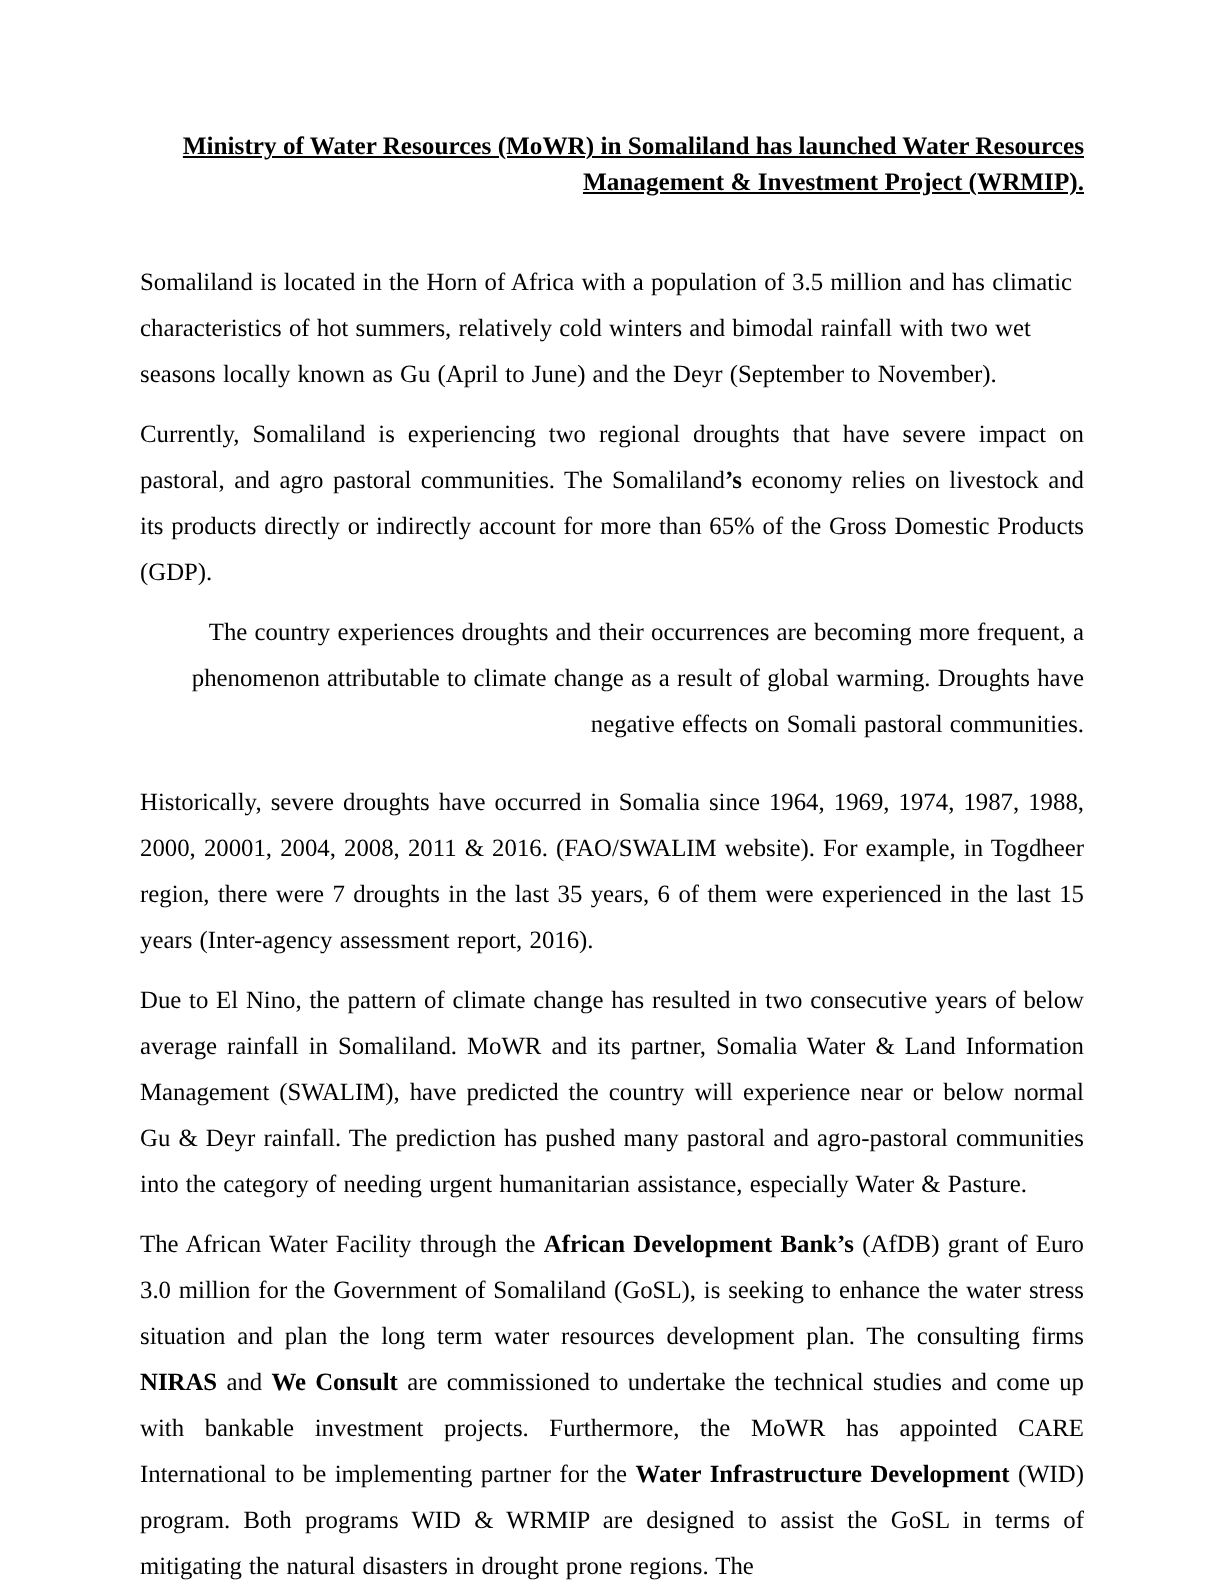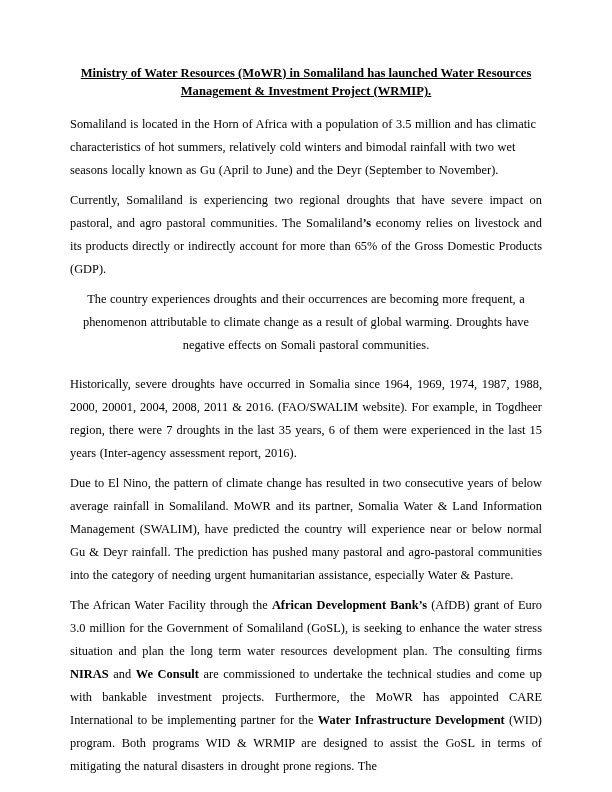--- a/index.html
+++ b/index.html
@@ -14,41 +14,41 @@
     padding: 64px 70px 0 70px;
     background: #ffffff;
     color: #000000;
     font-family: "Liberation Serif", "DejaVu Serif", serif;
     font-size: 12.4px;
   }
   .doc-title {
     font-size: 12.6px;
     font-weight: bold;
     text-decoration: underline;
-    text-align: center;
+    text-align: right;
     line-height: 18px;
-    margin: 0 0 13px 0;
+    margin: 0 0 30px 0;
   }
   .para {
     margin: 0 0 7px 0;
     line-height: 23px;
     word-spacing: 0.5px;
   }
   .para sup {
     font-size: 0.62em;
     line-height: 0;
     vertical-align: super;
   }
 </style>
 </head>
 <body>
 
 <div class="page">
   <h1 class="doc-title">Ministry of Water Resources (MoWR) in Somaliland has launched Water Resources Management &amp; Investment Project (WRMIP).</h1>
   <div>
       <p class="para" style="text-align: left;"><span>Somaliland is located in the Horn of Africa with a population of 3.5 million and has climatic characteristics of hot summers, relatively cold winters and bimodal rainfall with two wet seasons locally known as Gu (April to June) and the Deyr (September to November).</span></p>
       <p class="para" style="text-align: justify;"><span>Currently, Somaliland is experiencing two regional droughts that have severe impact on pastoral, and agro pastoral communities. The Somaliland</span><span style="font-weight: bold;">’s</span><span> economy relies on livestock and its products directly or indirectly account for more than 65% of the Gross Domestic Products (GDP).</span></p>
-      <p class="para" style="text-align: center;"><span>The country experiences droughts and their occurrences are becoming more frequent, a phenomenon attributable to climate change as a result of global warming. Droughts have negative effects on Somali pastoral communities.</span></p>
+      <p class="para" style="text-align: right;"><span>The country experiences droughts and their occurrences are becoming more frequent, a phenomenon attributable to climate change as a result of global warming. Droughts have negative effects on Somali pastoral communities.</span></p>
       <p class="para" style="text-align: justify; margin-top: 16px;"><span>Historically, severe droughts have occurred in Somalia since 1964, 1969, 1974, 1987, 1988, 2000, 20001, 2004, 2008, 2011 &amp; 2016. (FAO/SWALIM website). For example, in Togdheer region, there were 7 droughts in the last 35 years, 6 of them were experienced in the last 15 years (Inter-agency assessment report, 2016).</span></p>
       <p class="para" style="text-align: justify;"><span>Due to El Nino, the pattern of climate change has resulted in two consecutive years of below average rainfall in Somaliland. MoWR and its partner, Somalia Water &amp; Land Information Management (SWALIM), have predicted the country will experience near or below normal Gu &amp; Deyr rainfall. The prediction has pushed many pastoral and agro-pastoral communities into the category of needing urgent humanitarian assistance, especially Water &amp; Pasture.</span></p>
       <p class="para" style="text-align: justify;"><span>The African Water Facility through the </span><span style="font-weight: bold;">African Development Bank’s</span><span> (AfDB) grant of Euro 3.0 million for the Government of Somaliland (GoSL), is seeking  to enhance the water stress situation and plan the long term water resources development plan. The consulting firms </span><span style="font-weight: bold;">NIRAS</span><span> and </span><span style="font-weight: bold;">We Consult</span><span> are commissioned to undertake the technical studies and come up with bankable investment projects. Furthermore, the MoWR has appointed CARE International to be implementing partner for the </span><span style="font-weight: bold;">Water Infrastructure Development</span><span> (WID) program. Both programs WID &amp; WRMIP are designed to assist the GoSL in terms of mitigating the natural disasters in drought prone regions. The</span></p>
     </div>
 </div>
 
 </body></html>

